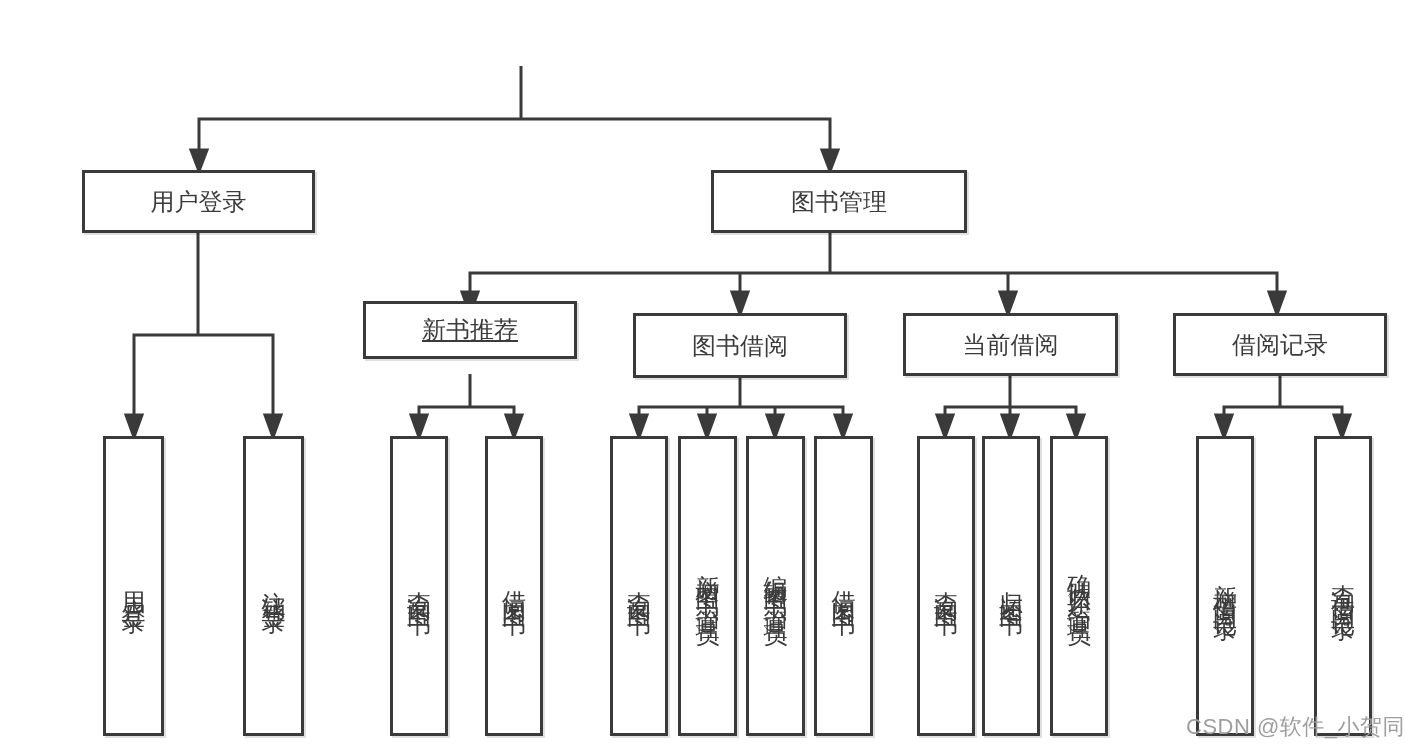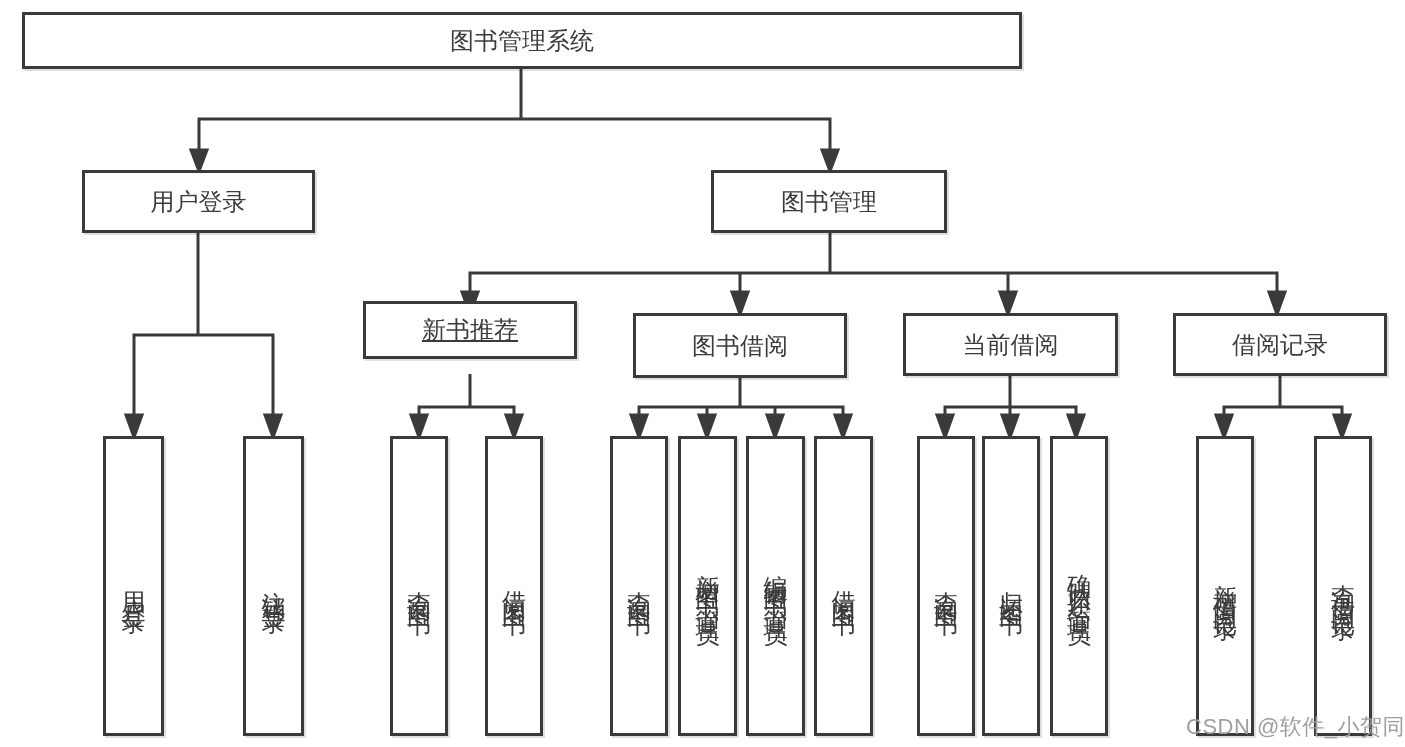--- a/index.html
+++ b/index.html
@@ -96,28 +96,25 @@
       <polygon points="1068,415 1084,415 1076,437"></polygon>
     </g>
 
     <g stroke="#3a3a3a" stroke-width="3" fill="#3a3a3a">
       <path fill="none" d="M1280 374 V407 M1222.5 407 H1343.5 M1224 405.5 V416 M1342 405.5 V416"></path>
       <polygon points="1216,415 1232,415 1224,437"></polygon>
       <polygon points="1334,415 1350,415 1342,437"></polygon>
     </g>
   </svg>
 
-  <div class="node" style="left:22px; top:12px; width:1000px; height:57px;">
-    <span>图书管理系统</span>
-  </div>
 
   <div class="node" style="left:82px; top:170px; width:233px; height:63px;">
     <span>用户登录</span>
   </div>
-  <div class="node" style="left:711px; top:170px; width:236px; height:63px;">
+  <div class="node" style="left:711px; top:170px; width:256px; height:63px;">
     <span>图书管理</span>
   </div>
 
   <div class="node" style="left:363px; top:301px; width:214px; height:58px;text-decoration:underline;">
     <span>新书推荐</span>
   </div>
   <div class="node" style="left:633px; top:313px; width:214px; height:65px;">
     <span>图书借阅</span>
   </div>
   <div class="node" style="left:1173px; top:313px; width:214px; height:63px;">

